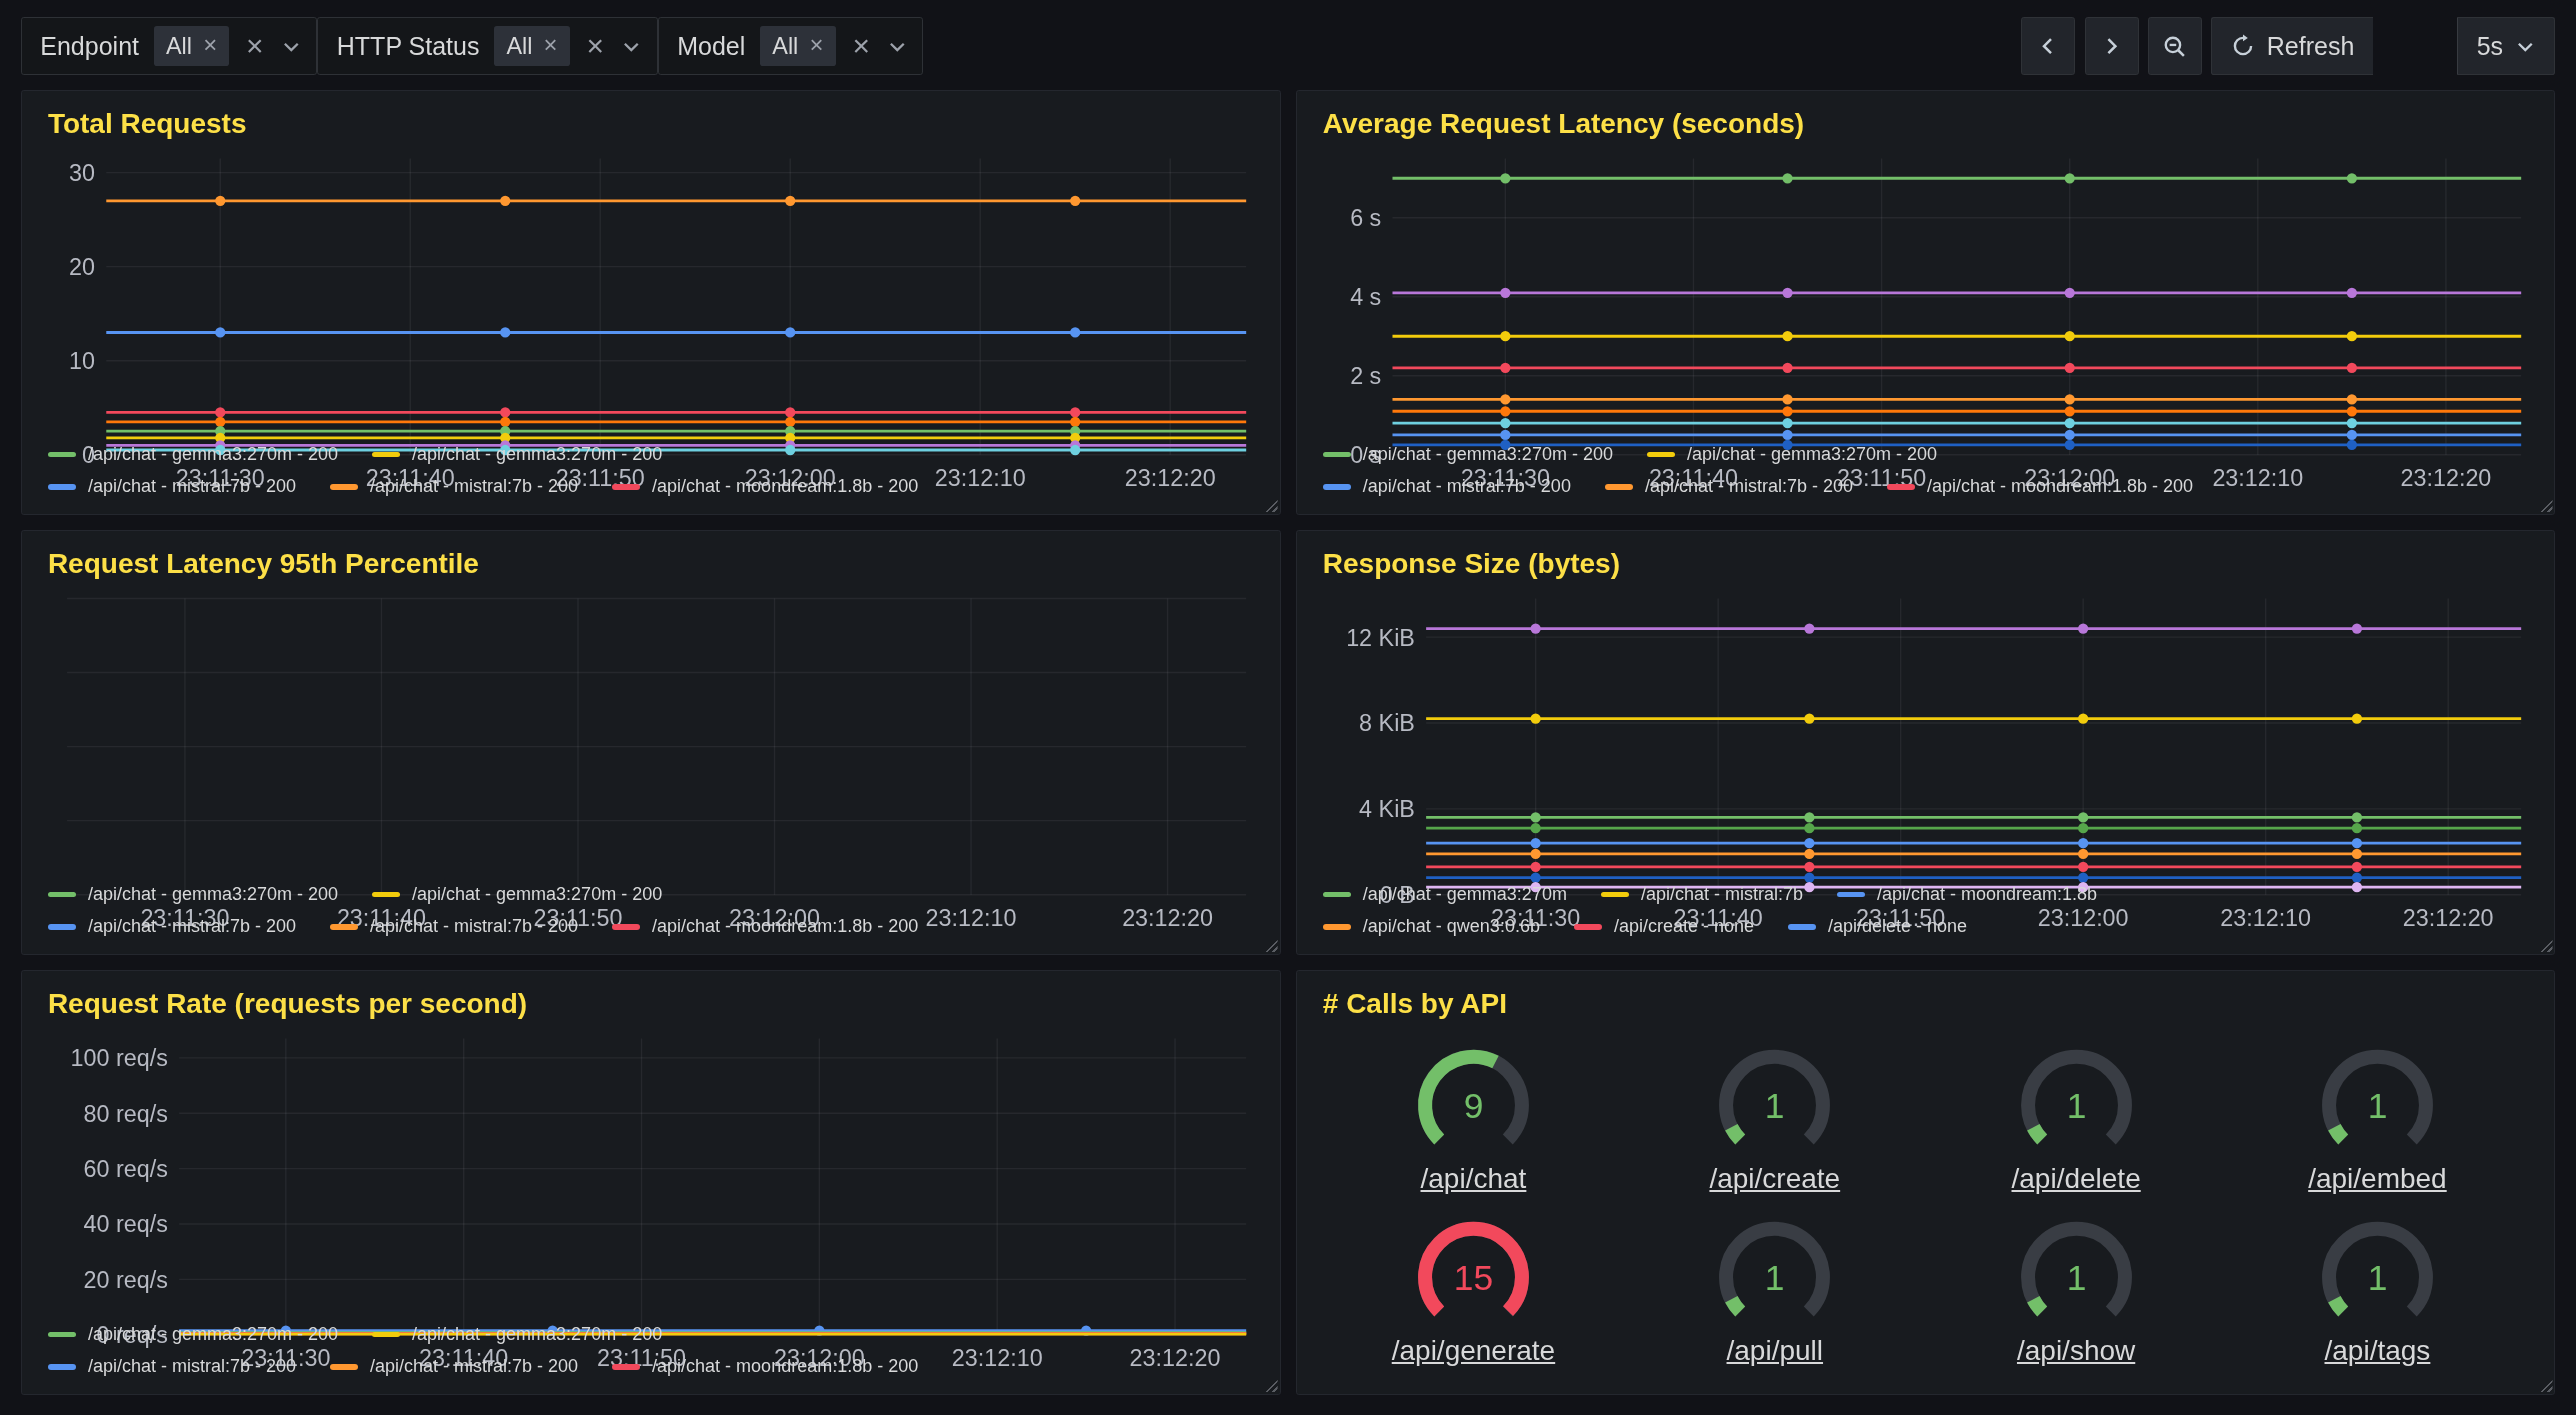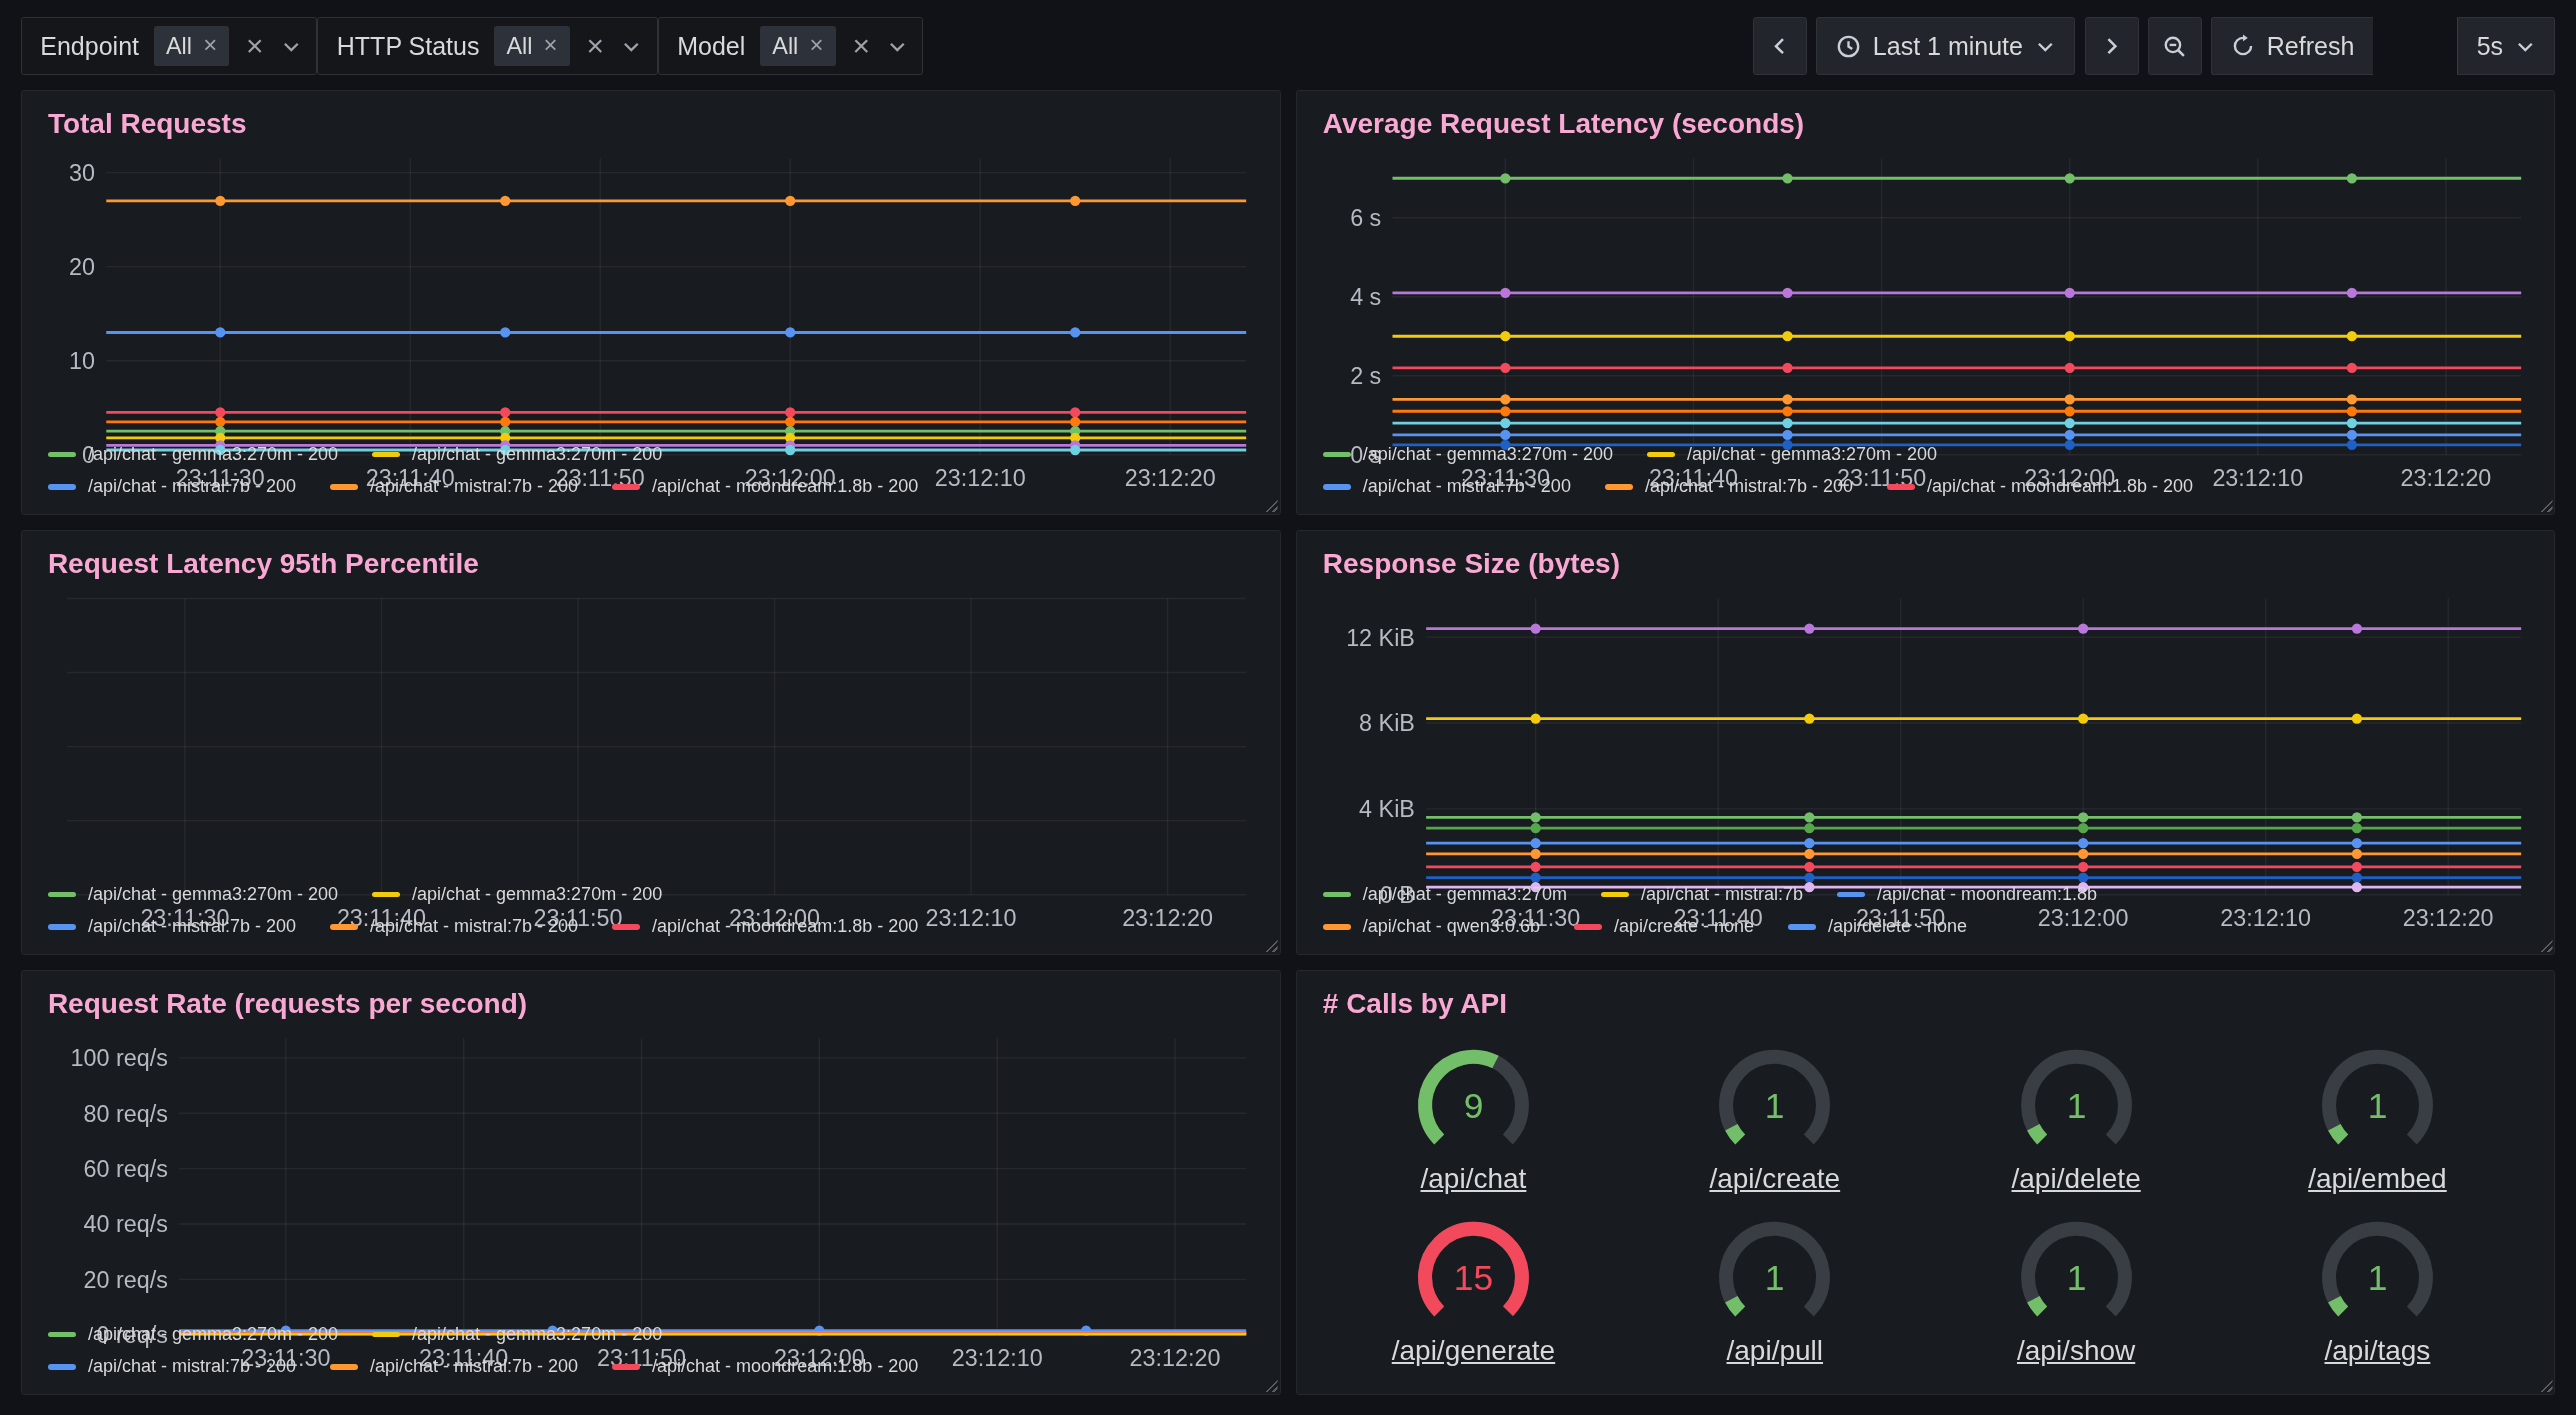--- a/index.html
+++ b/index.html
@@ -48,21 +48,21 @@
     display: grid; grid-template-columns: 1fr 1fr; grid-auto-rows: 425px;
     gap: 15px; padding: 0 20.6px 15px 20.6px;
   }
   .panel {
     position: relative;
     background: #181b1f; border: 0.9px solid #24272e; border-radius: 2.8px;
     padding: 9.3px 17px 9.3px 17px;
     display: flex; flex-direction: column; overflow: hidden;
   }
   .panel-title {
-    font-size: 28px; font-weight: 600; color: #f9a8d4;
+    font-size: 28px; font-weight: 600; color: #fde047;
     padding: 7.5px 0 7.5px 9.3px; cursor: pointer;
   }
   .chart { flex: 1; min-height: 0; }
 
   .legend { padding: 5.6px 0 1.9px 9.3px; }
   .legend-row { display: flex; gap: 34px; padding: 5.6px 0; flex-wrap: nowrap; }
   .legend-item { display: inline-flex; align-items: center; gap: 12px; cursor: pointer; white-space: nowrap; }
   .legend-marker { width: 28px; height: 5.6px; border-radius: 3.7px; flex: none; }
   .legend-label { font-size: 18px; color: #d8d9da; }
 
@@ -125,30 +125,20 @@
 
   </div>
 
   <div class="right-controls">
     <button class="btn square">
       <svg width="22.4" height="22.4" viewBox="0 0 16 16">
           <path d="M10 3L5 8l5 5" fill="none" stroke="#c7d0d9" stroke-width="1.8"></path>
         </svg>
     </button>
 
-    <button class="btn">
-      <svg class="ticon" width="25" height="25" viewBox="0 0 16 16">
-          <circle cx="8" cy="8" r="6.2" fill="none" stroke="#c7d0d9" stroke-width="1.5"></circle>
-          <path d="M8 4.6V8l2.4 1.6" fill="none" stroke="#c7d0d9" stroke-width="1.5"></path>
-        </svg>
-      <span>Last 1 minute</span>
-      <svg width="20.6" height="20.6" viewBox="0 0 16 16">
-          <path d="M3 6l5 5 5-5" fill="none" stroke="#c7d0d9" stroke-width="1.8"></path>
-        </svg>
-    </button>
 
     <button class="btn square">
       <svg width="22.4" height="22.4" viewBox="0 0 16 16">
           <path d="M6 3l5 5-5 5" fill="none" stroke="#c7d0d9" stroke-width="1.8"></path>
         </svg>
     </button>
 
     <button class="btn square">
       <svg width="25" height="25" viewBox="0 0 16 16">
           <circle cx="7" cy="7" r="4.6" fill="none" stroke="#c7d0d9" stroke-width="1.5"></circle>

